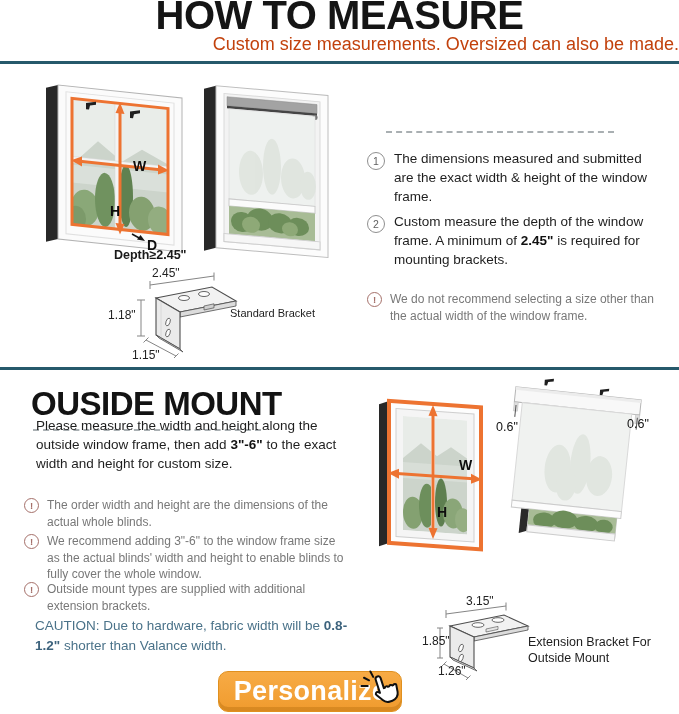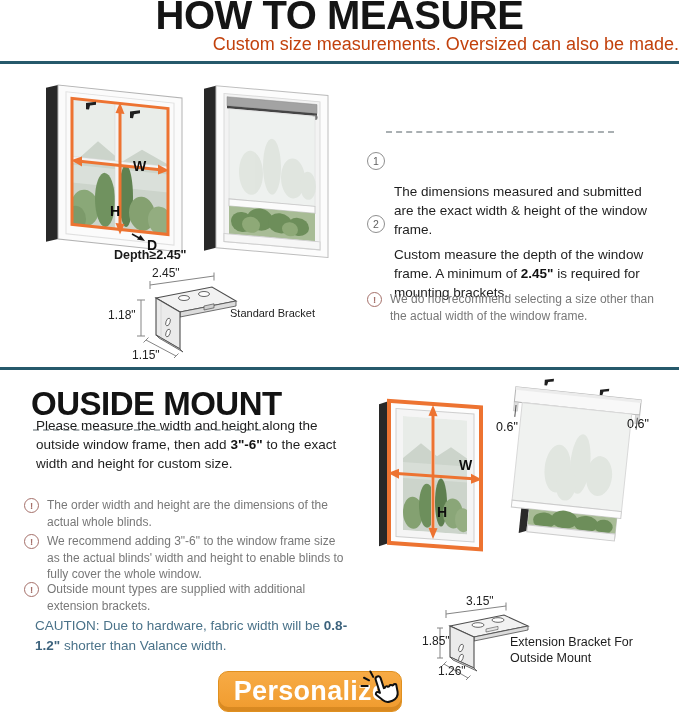--- a/index.html
+++ b/index.html
@@ -8,21 +8,21 @@
   .abs{position:absolute;}
   .main-title{left:0;right:0;top:-5px;text-align:center;font-size:40px;font-weight:bold;
         color:#151515;letter-spacing:-0.5px;line-height:1;}
   .subtitle{left:0;right:0;top:34px;text-align:right;font-size:18px;color:#c2410c;}
   .divider{left:0;right:0;height:3px;background:#26596b;}
   .section-title{font-size:33px;font-weight:bold;color:#131313;letter-spacing:-0.5px;line-height:1;}
   .dashed{border-top:2px dashed #a9afb2;height:0;}
   .step{display:flex;gap:9px;}
   .step-num{flex:none;width:16px;height:16px;border:1.2px solid #8f8f8f;border-radius:50%;
         color:#5f5f5f;font-size:10.5px;display:flex;align-items:center;justify-content:center;margin-top:2px;}
-  .step-text{font-size:13.5px;line-height:1.4;color:#1e1e1e;margin-top:33px;}
+  .step-text{font-size:13.5px;line-height:1.4;color:#1e1e1e;}
   .note{display:flex;gap:8px;}
   .note-icon{flex:none;width:13px;height:13px;border:1.3px solid #a5706a;border-radius:50%;
         color:#a5706a;font-size:9.5px;font-weight:bold;display:flex;align-items:center;justify-content:center;margin-top:1px;}
   .note-text{font-size:12px;line-height:1.38;color:#787878;}
   .b{font-weight:bold;color:#111;}
   .intro{font-size:13.5px;line-height:1.42;color:#1e1e1e;}
   .caution{font-size:13.5px;line-height:1.5;color:#4a7289;}
   .caution .cb{font-weight:bold;color:#3d637d;}
   .dim-label{font-size:12px;color:#222;}
   .figure-name{font-size:11px;line-height:1.45;color:#1d1d1d;}
@@ -270,21 +270,21 @@
       <ellipse cx="42" cy="23" rx="6" ry="2.3" fill="#fdfdfd" stroke="#565656" stroke-width="0.9"></ellipse>
       <ellipse cx="62" cy="18" rx="6" ry="2.3" fill="#fdfdfd" stroke="#565656" stroke-width="0.9"></ellipse>
       <path d="M50 27 l12 -2.6 v3 l-12 2.6 z" fill="#e6e6e6" stroke="#4e4e4e" stroke-width="0.6"></path>
       <polygon points="14,24 38,35 38,66 14,55" fill="#ebebeb" stroke="#4e4e4e" stroke-width="1.1"></polygon>
       <ellipse cx="25" cy="46" rx="2" ry="4" transform="rotate(22 25 46)" fill="#fdfdfd" stroke="#565656" stroke-width="0.8"></ellipse>
       <ellipse cx="25" cy="56" rx="2" ry="4" transform="rotate(22 25 56)" fill="#fdfdfd" stroke="#565656" stroke-width="0.8"></ellipse>
       <polygon points="14,55 38,66 41,69 17,58" fill="#e0e0e0" stroke="#4e4e4e" stroke-width="0.8"></polygon>
     </svg>
     <div class="abs dim-label" style="left:4px;top:46px">1.85"</div>
     <div class="abs dim-label" style="left:20px;top:76px">1.26"</div>
-    <div class="abs figure-name-sm" style="left:92px;top:46px;width:125px">Extension Bracket For Outside Mount</div>
+    <div class="abs figure-name-sm" style="left:110px;top:46px;width:125px">Extension Bracket For Outside Mount</div>
   </div>
 
   <div class="abs cta">
     <span class="cta-label">Personalize</span>
     <svg class="hand" width="44" height="44" viewBox="0 0 44 44">
       <g transform="rotate(-18 22 22)">
         <g stroke="#101010" stroke-width="2" stroke-linecap="round">
           <line x1="9" y1="7" x2="13" y2="11"></line>
           <line x1="17" y1="3" x2="18" y2="9"></line>
           <line x1="4" y1="14" x2="10" y2="16"></line>

